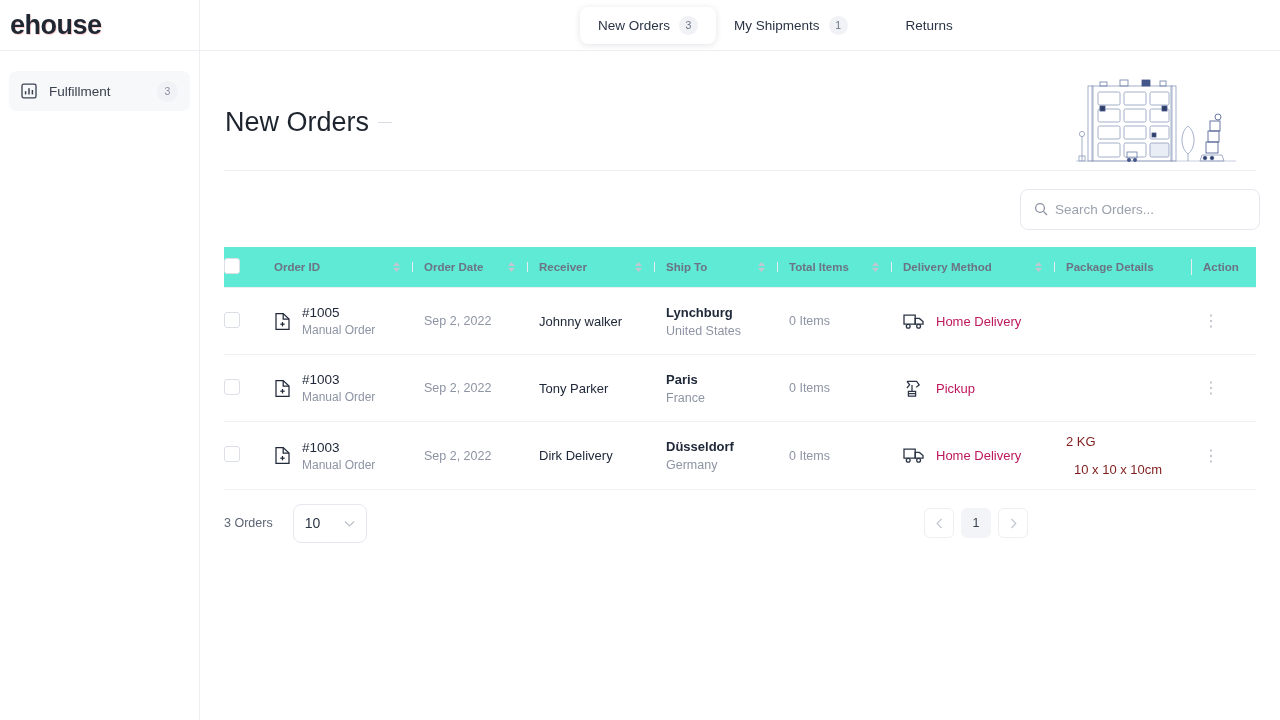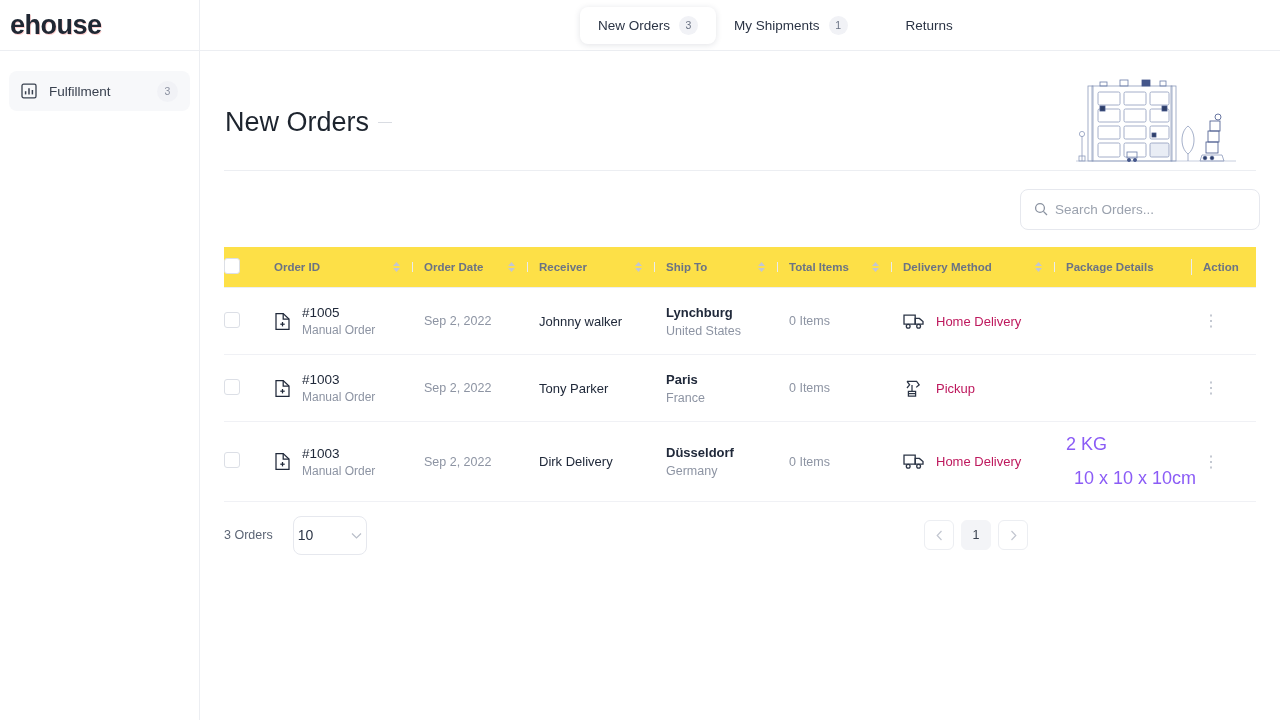--- a/index.html
+++ b/index.html
@@ -107,21 +107,21 @@
   }
   .btn-caret {
     background: #13306b; color: #ffffff; border: none; border-left: 1px solid #2a457d;
     height: 41px; width: 30px; border-radius: 0 8px 8px 0; cursor: pointer;
     display: flex; align-items: center; justify-content: center;
   }
 
   
   .table-wrap { margin: 0 24px; }
   table { width: 100%; border-collapse: collapse; }
-  thead tr { background: #fde047; }
+  thead tr { background: #5eead4; }
   thead th {
     font-size: 11.5px; color: #6b7384; font-weight: bold;
     text-align: left; padding: 11px 0; height: 38px; white-space: nowrap;
     border-bottom: 1px solid #eceef2;
   }
   thead th .hcell { display: flex; align-items: center; }
   thead th .htxt { flex: 1; }
   .sorter {
     display: inline-flex; flex-direction: column; gap: 2px;
     color: #c3c7d1; line-height: 0; padding-right: 12px;
@@ -137,38 +137,38 @@
   }
   .oid-cell { display: flex; align-items: center; gap: 11px; }
   .oid-main { font-size: 13.5px; color: #20293a; }
   .oid-sub { font-size: 12px; color: #8d94a3; margin-top: 3px; }
   .muted { color: #8d94a3; font-size: 12.5px; }
   .strong { color: #20293a; font-size: 13px; font-weight: normal; }
   .city { color: #20293a; font-size: 13px; font-weight: bold; }
   .country { color: #8d94a3; font-size: 12.5px; margin-top: 4px; }
   .dm-cell { display: flex; align-items: center; gap: 11px; }
   .dm-label { color: #be185d; font-size: 13px; }
-  .pkg-line { color: #8b5cf6; font-size: 18px; }
+  .pkg-line { color: #7f1d1d; font-size: 13px; }
   .pkg-line + .pkg-line { margin-top: 13px; margin-left: 8px; }
   .kebab {
     color: #b9bec9; font-size: 16px; letter-spacing: 0; line-height: 4px;
     cursor: pointer; width: 14px; text-align: center;
   }
   .kebab span { display: block; }
 
   
   .footer {
     margin: 0 24px; height: 66px; display: flex; align-items: center;
   }
   .ftr-left { display: flex; align-items: center; gap: 20px; }
   .ftr-count { font-size: 12.5px; color: #5c6575; }
   .perpage {
     width: 74px; height: 39px; border: 1px solid #e6e8ee; border-radius: 8px;
     display: flex; align-items: center; justify-content: space-between;
-    padding: 0 4px; font-size: 14px; color: #2b3445; cursor: pointer; background:#fff;
+    padding: 0 11px; font-size: 14px; color: #2b3445; cursor: pointer; background:#fff;
   }
   .pager { margin-left: auto; margin-right: 228px; display: flex; gap: 7px; }
   .pg {
     width: 30px; height: 30px; border: 1px solid #eceef2; border-radius: 6px;
     display: flex; align-items: center; justify-content: center;
     font-size: 12.5px; color: #c2c6d0; cursor: pointer; background: #fff;
   }
   .pg.current { background: #f3f4f7; color: #39414f; border-color: #f3f4f7; }
   .chev { color: #c2c6d0; }
 </style>

